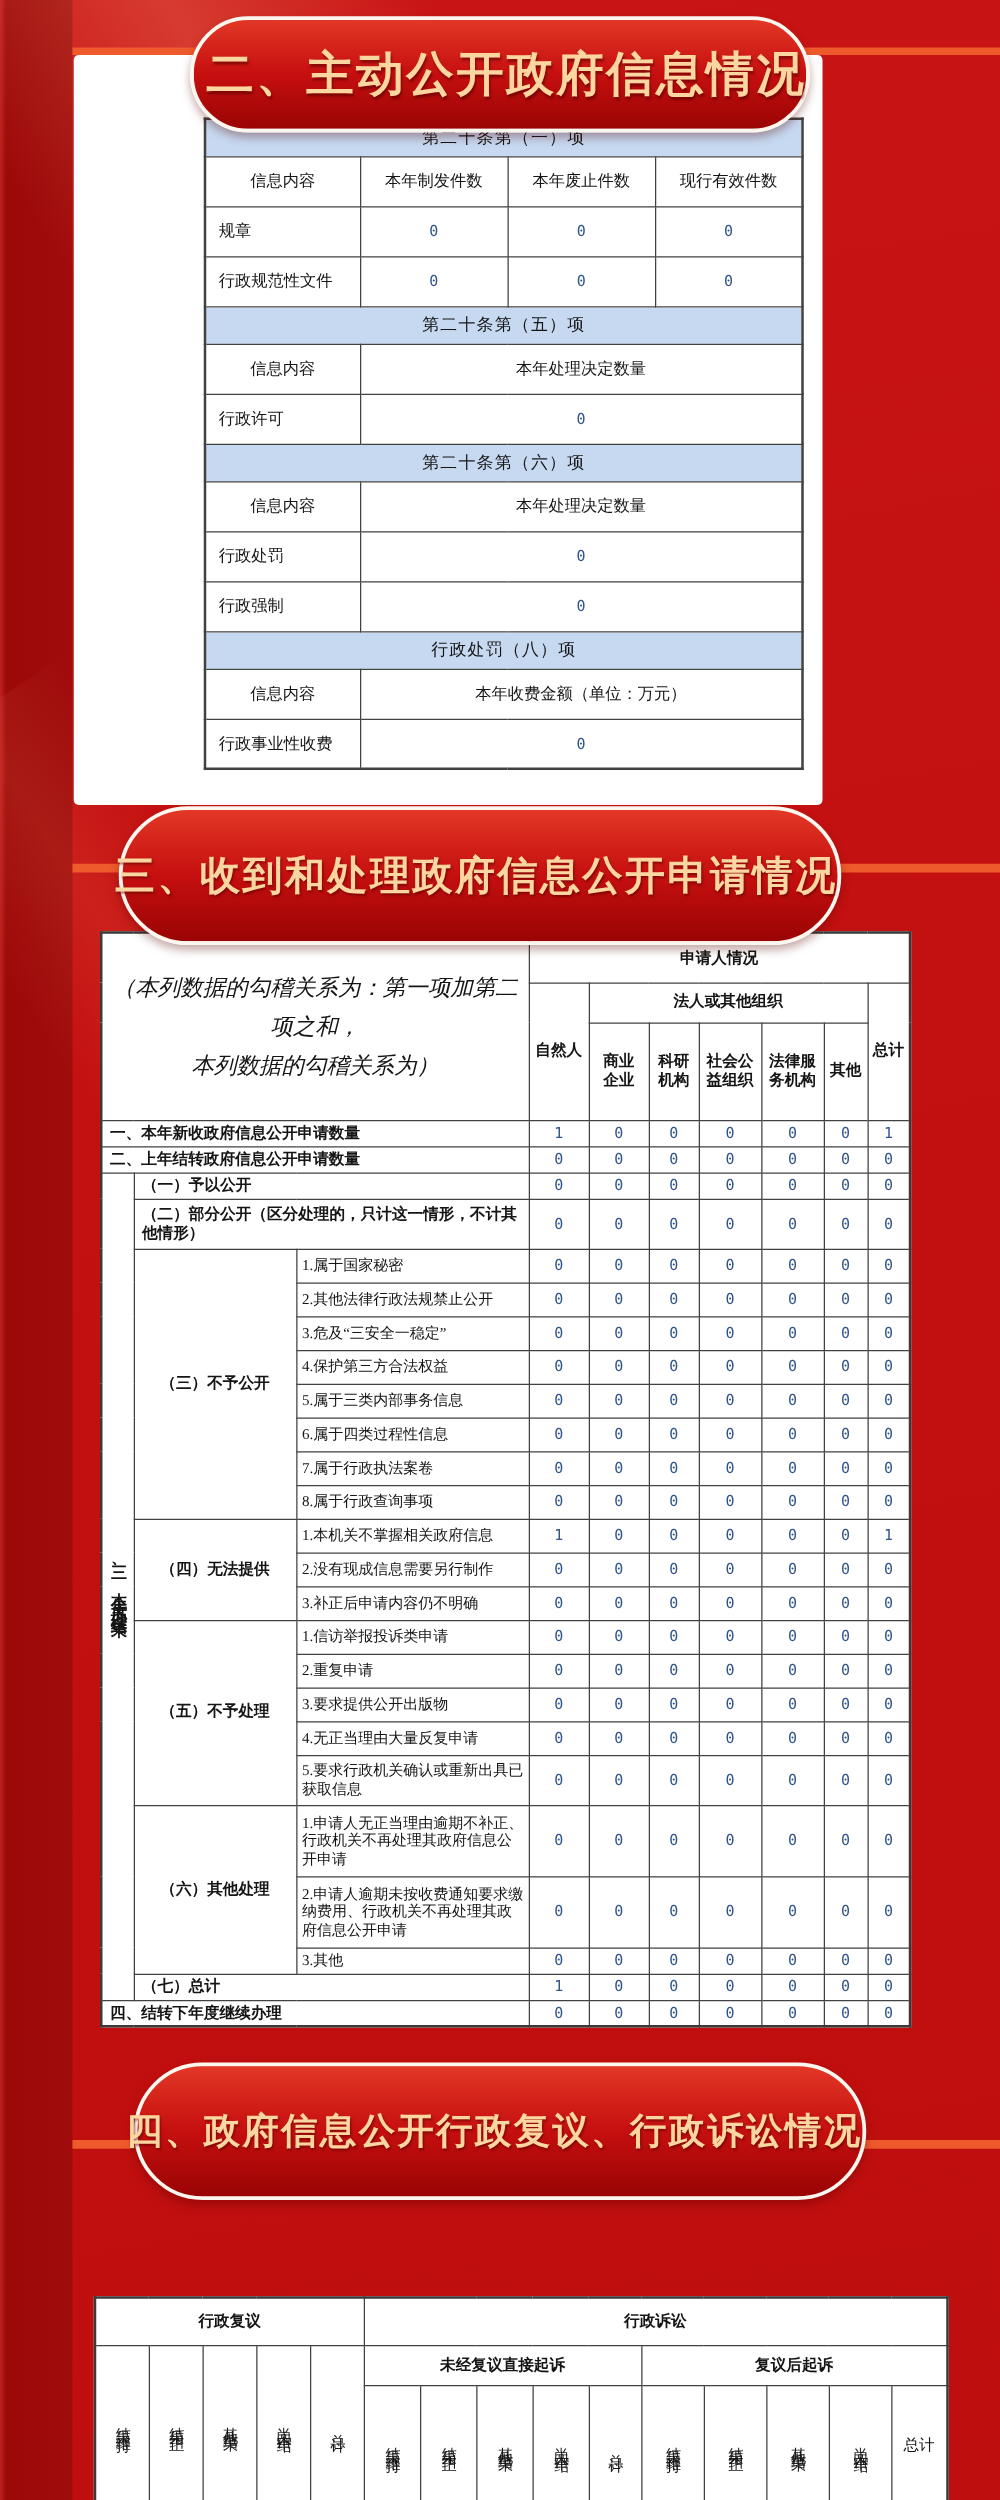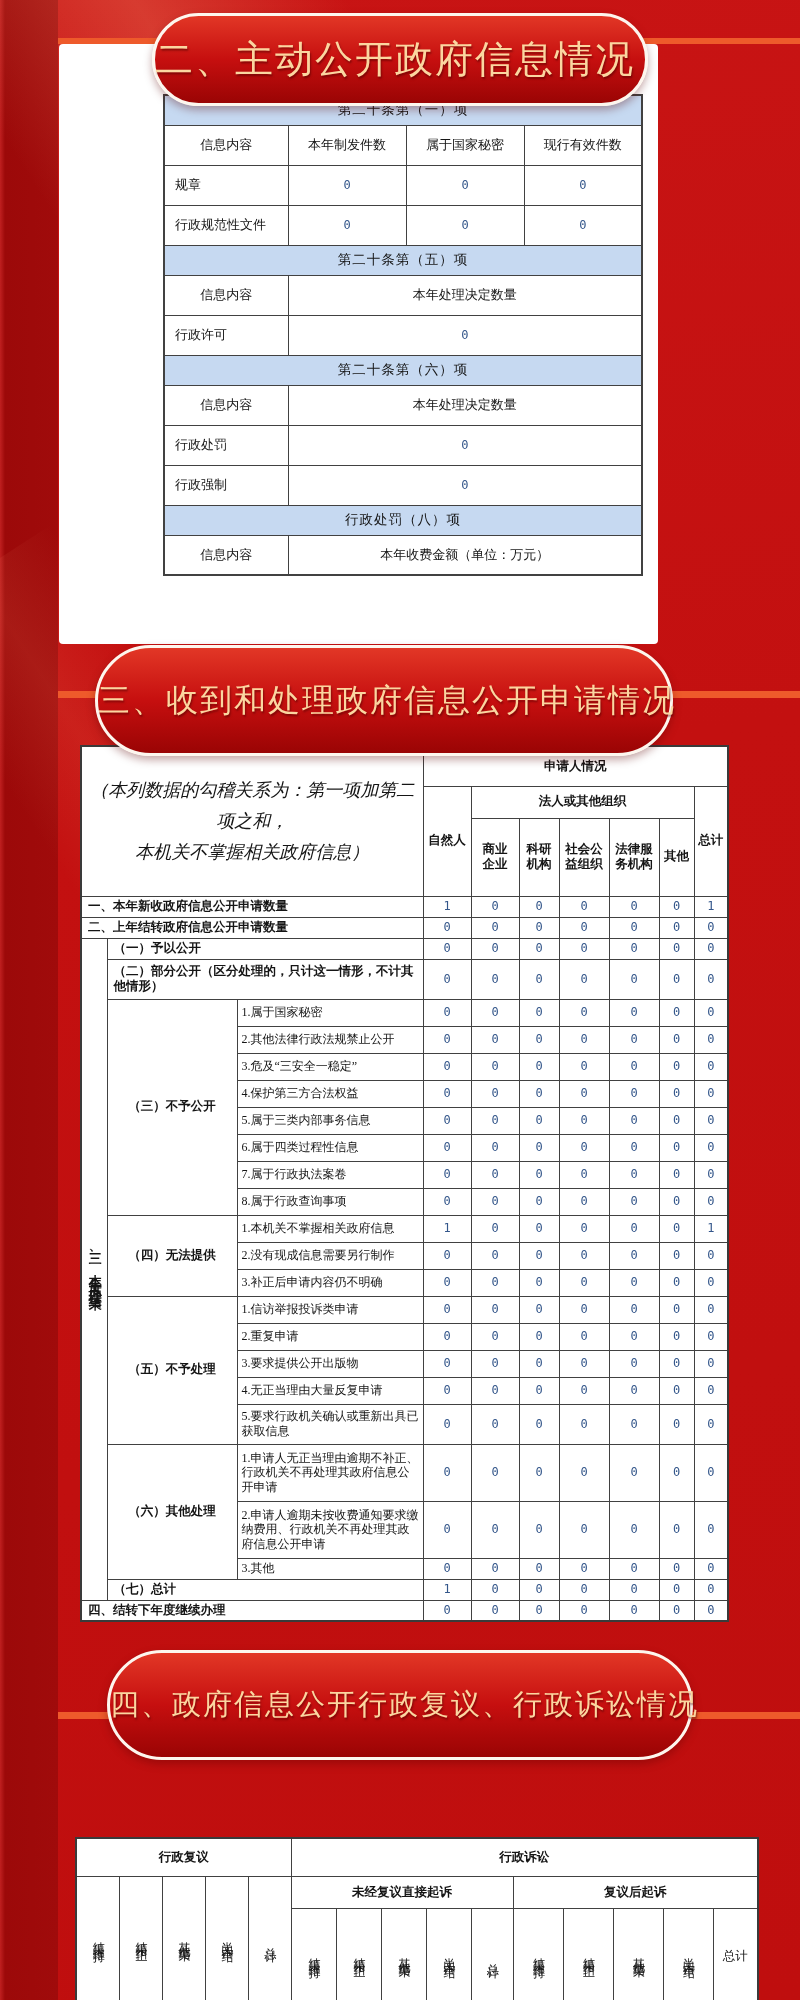--- a/index.html
+++ b/index.html
@@ -15,25 +15,25 @@
   .streak{position:absolute;z-index:1;pointer-events:none;}
   .s1{left:-120px;top:-140px;width:560px;height:320px;transform:rotate(-33deg);
       background:linear-gradient(90deg,rgba(255,255,255,0) 15%,rgba(255,160,120,.28) 48%,rgba(255,255,255,0) 80%);}
   .s2{left:-60px;top:540px;width:300px;height:420px;transform:rotate(-33deg);
       background:linear-gradient(90deg,rgba(255,255,255,0) 20%,rgba(255,150,110,.12) 50%,rgba(255,255,255,0) 80%);}
   .accent-line{position:absolute;left:58px;width:742px;height:7px;background:#ee5a2b;z-index:2;}
   .l1{top:38px;height:6px;}
   .l2{top:691px;}
   .l3{top:1712px;}
   .banner{
-    position:absolute;z-index:4;display:flex;align-items:center;justify-content:flex-start;
+    position:absolute;z-index:4;display:flex;align-items:center;justify-content:flex-end;
     background:linear-gradient(180deg,#e23726 0%,#c60f0f 50%,#9a0404 100%);
     border:3px solid #fdf6ee;box-sizing:border-box;
     box-shadow:0 4px 8px rgba(90,0,0,.35);
-    color:#fbd6a0;font-family:"Liberation Sans","DejaVu Sans",sans-serif;font-weight:normal;
+    color:#fbd6a0;font-family:"Liberation Sans","DejaVu Sans",sans-serif;font-weight:bold;
     text-shadow:1px 2px 2px rgba(80,0,0,.55);letter-spacing:2px;white-space:nowrap;
   }
   .b1{left:152px;top:13px;width:496px;height:93px;border-radius:47px;font-size:38px;}
   .b2{left:95px;top:645px;width:578px;height:111px;border-radius:56px;font-size:32px;}
   .b3{left:107px;top:1650px;width:586px;height:110px;border-radius:55px;font-size:29px;}
   .panel1{position:absolute;left:59px;top:44px;width:599px;height:600px;background:#ffffff;z-index:3;border-radius:4px;}
   table{border-collapse:collapse;table-layout:fixed;background:#fff;}
   td{border:1px solid #414141;text-align:center;vertical-align:middle;
      color:#151515;font-size:13px;padding:1px 3px;box-sizing:border-box;overflow:hidden;}
   #t1{margin:50px 0 0 104px;width:478px;border:2px solid #414141;}
@@ -82,21 +82,21 @@
           <col style="width: 118px;">
           <col style="width: 118px;">
         </colgroup>
         <tbody>
           <tr>
             <td class="sec" colspan="4">第二十条第（一）项</td>
           </tr>
           <tr class="r40">
             <td class="hb">信息内容</td>
             <td class="hb">本年制发件数</td>
-            <td class="hb">属于国家秘密</td>
+            <td class="hb">本年废止件数</td>
             <td class="hb">现行有效件数</td>
           </tr>
           <tr class="r40">
             <td class="lab">规章</td>
             <td class="num">0</td>
             <td class="num">0</td>
             <td class="num">0</td>
           </tr>
           <tr class="r40">
             <td class="lab">行政规范性文件</td>
@@ -129,20 +129,24 @@
           <tr class="r40">
             <td class="lab">行政强制</td>
             <td class="num" colspan="3">0</td>
           </tr>
           <tr>
             <td class="sec" colspan="4">行政处罚（八）项</td>
           </tr>
           <tr class="r40">
             <td class="hb">信息内容</td>
             <td class="hb" colspan="3">本年收费金额（单位：万元）</td>
+          </tr>
+          <tr class="r40">
+            <td class="lab">行政事业性收费</td>
+            <td class="num" colspan="3">0</td>
           </tr>
         </tbody>
       </table>
   </div>
 
   <div class="banner b2">
     <span>三、收到和处理政府信息公开申请情况</span>
   </div>
 
   <table id="t2">
@@ -155,21 +159,21 @@
         <col style="width: 40px;">
         <col style="width: 50px;">
         <col style="width: 50px;">
         <col style="width: 35px;">
         <col style="width: 34px;">
       </colgroup>
       <tbody>
         <tr class="hA">
           <td class="note" rowspan="3" colspan="3">
             <div>（本列数据的勾稽关系为：第一项加第二项之和，</div>
-            <div>本机关不掌握相关政府信息）</div>
+            <div>本列数据的勾稽关系为）</div>
           </td>
           <td class="hb" colspan="7">申请人情况</td>
         </tr>
         <tr class="hB">
           <td class="hb" rowspan="2">自然人</td>
           <td class="hb" colspan="5">法人或其他组织</td>
           <td class="hb" rowspan="2">总计</td>
         </tr>
         <tr class="hC">
           <td class="hb">

